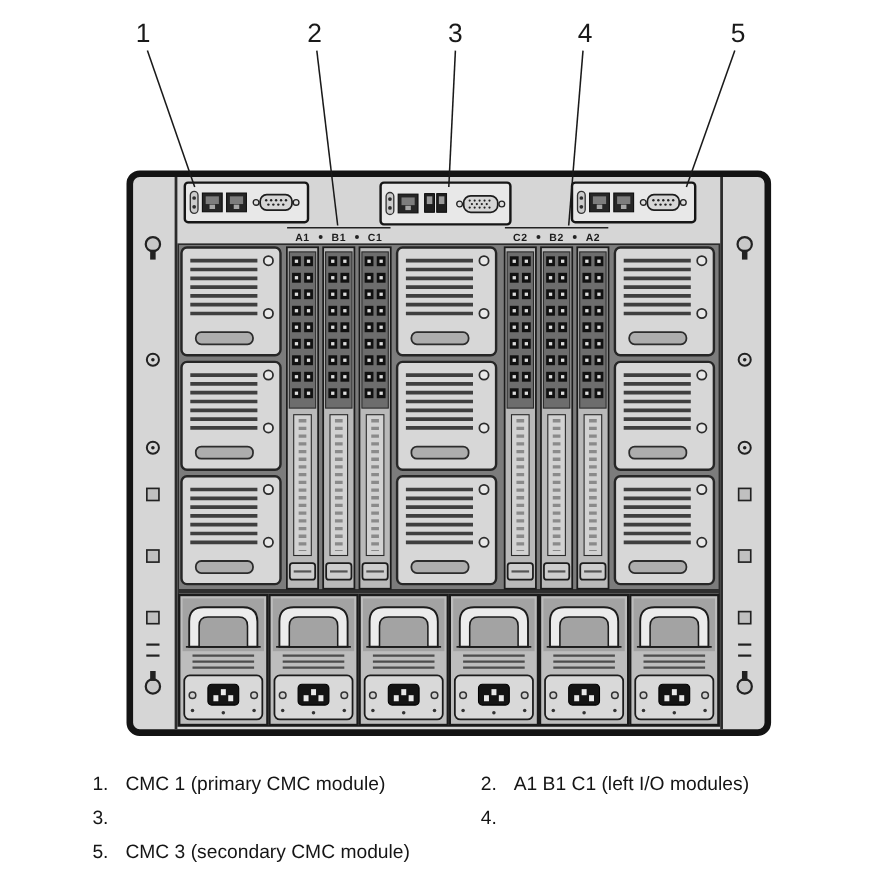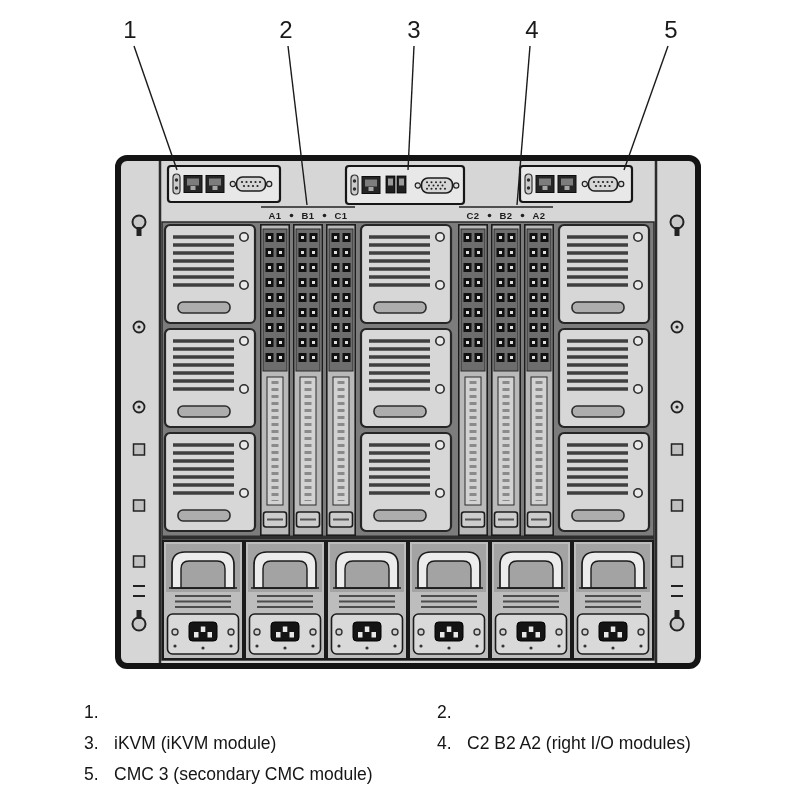--- a/index.html
+++ b/index.html
@@ -266,29 +266,29 @@
     <line x1="414" y1="46" x2="408" y2="170"></line>
     <line x1="530" y1="46" x2="517" y2="205"></line>
     <line x1="668" y1="46" x2="624" y2="170"></line>
   </g>
 </svg>
 </div>
 
 <div class="legend">
   <div class="leg-item li-1">
     <span class="ln">1.</span>
+    <span>CMC 1 (primary CMC module)</span>
   </div>
   <div class="leg-item li-2">
     <span class="ln">2.</span>
+    <span>A1 B1 C1 (left I/O modules)</span>
   </div>
   <div class="leg-item li-3">
     <span class="ln">3.</span>
-    <span>iKVM (iKVM module)</span>
   </div>
   <div class="leg-item li-4">
     <span class="ln">4.</span>
-    <span>C2 B2 A2 (right I/O modules)</span>
   </div>
   <div class="leg-item li-5">
     <span class="ln">5.</span>
     <span>CMC 3 (secondary CMC module)</span>
   </div>
 </div>
 
 </body></html>

